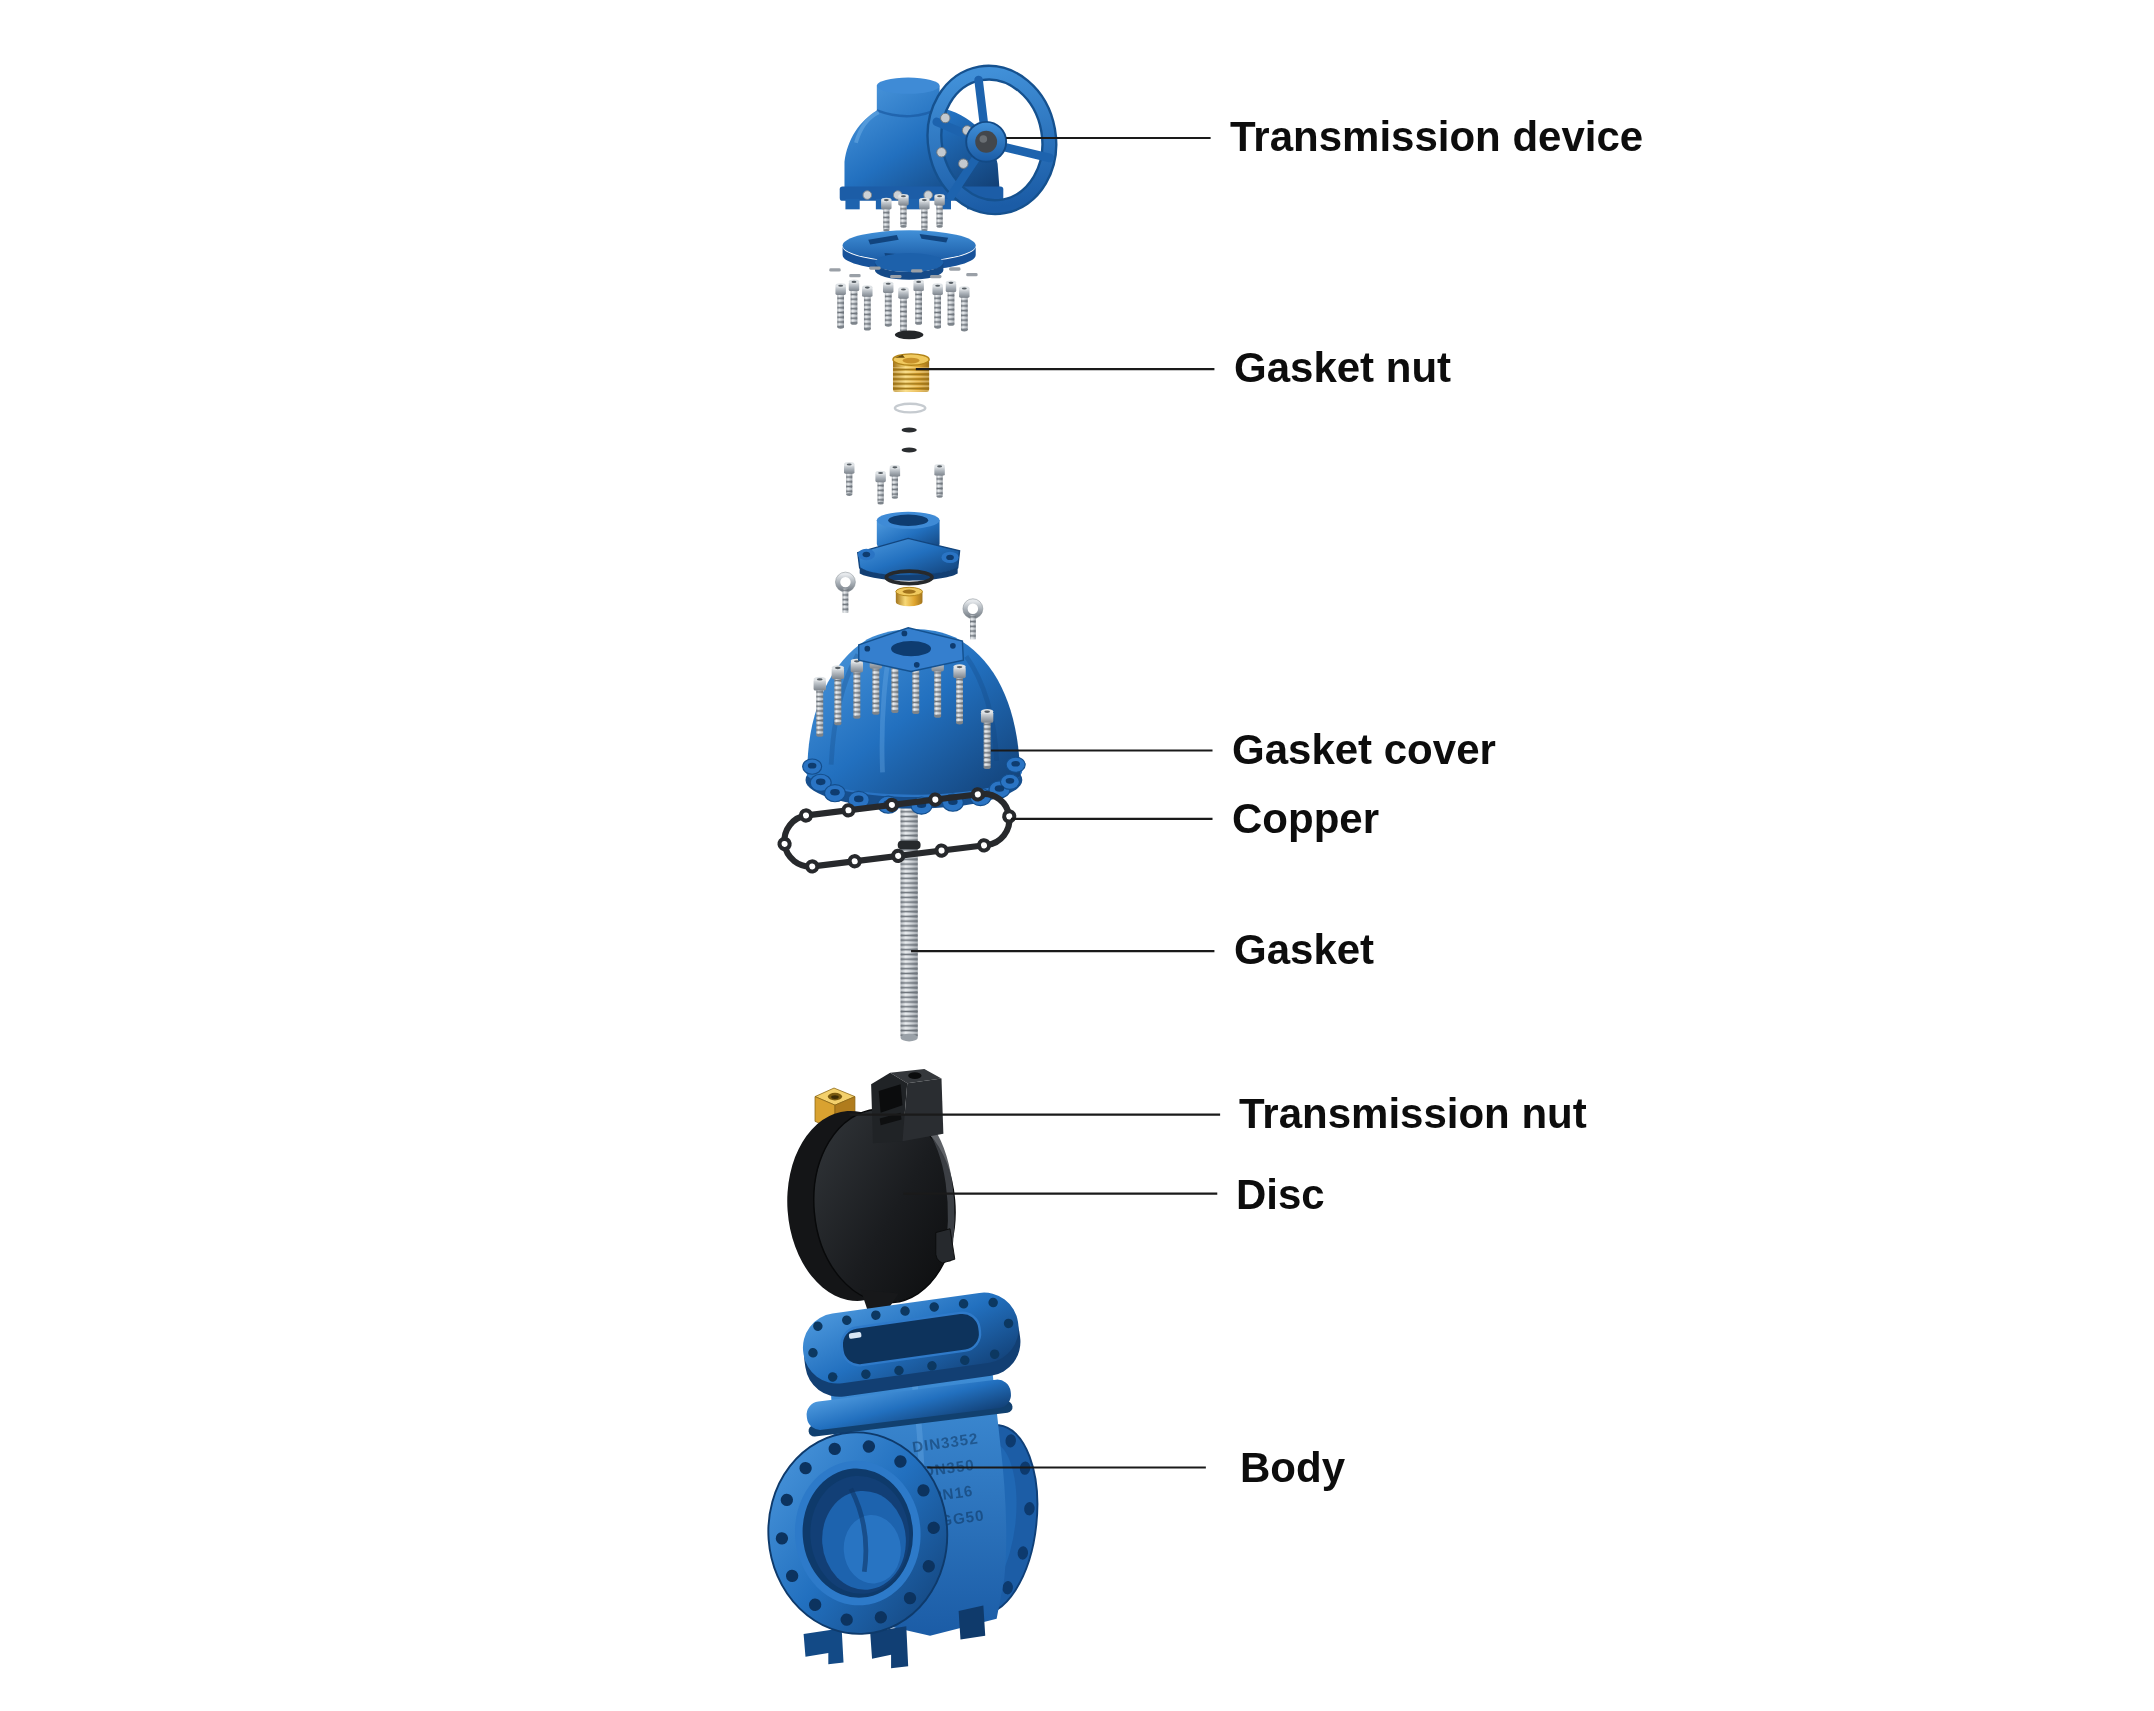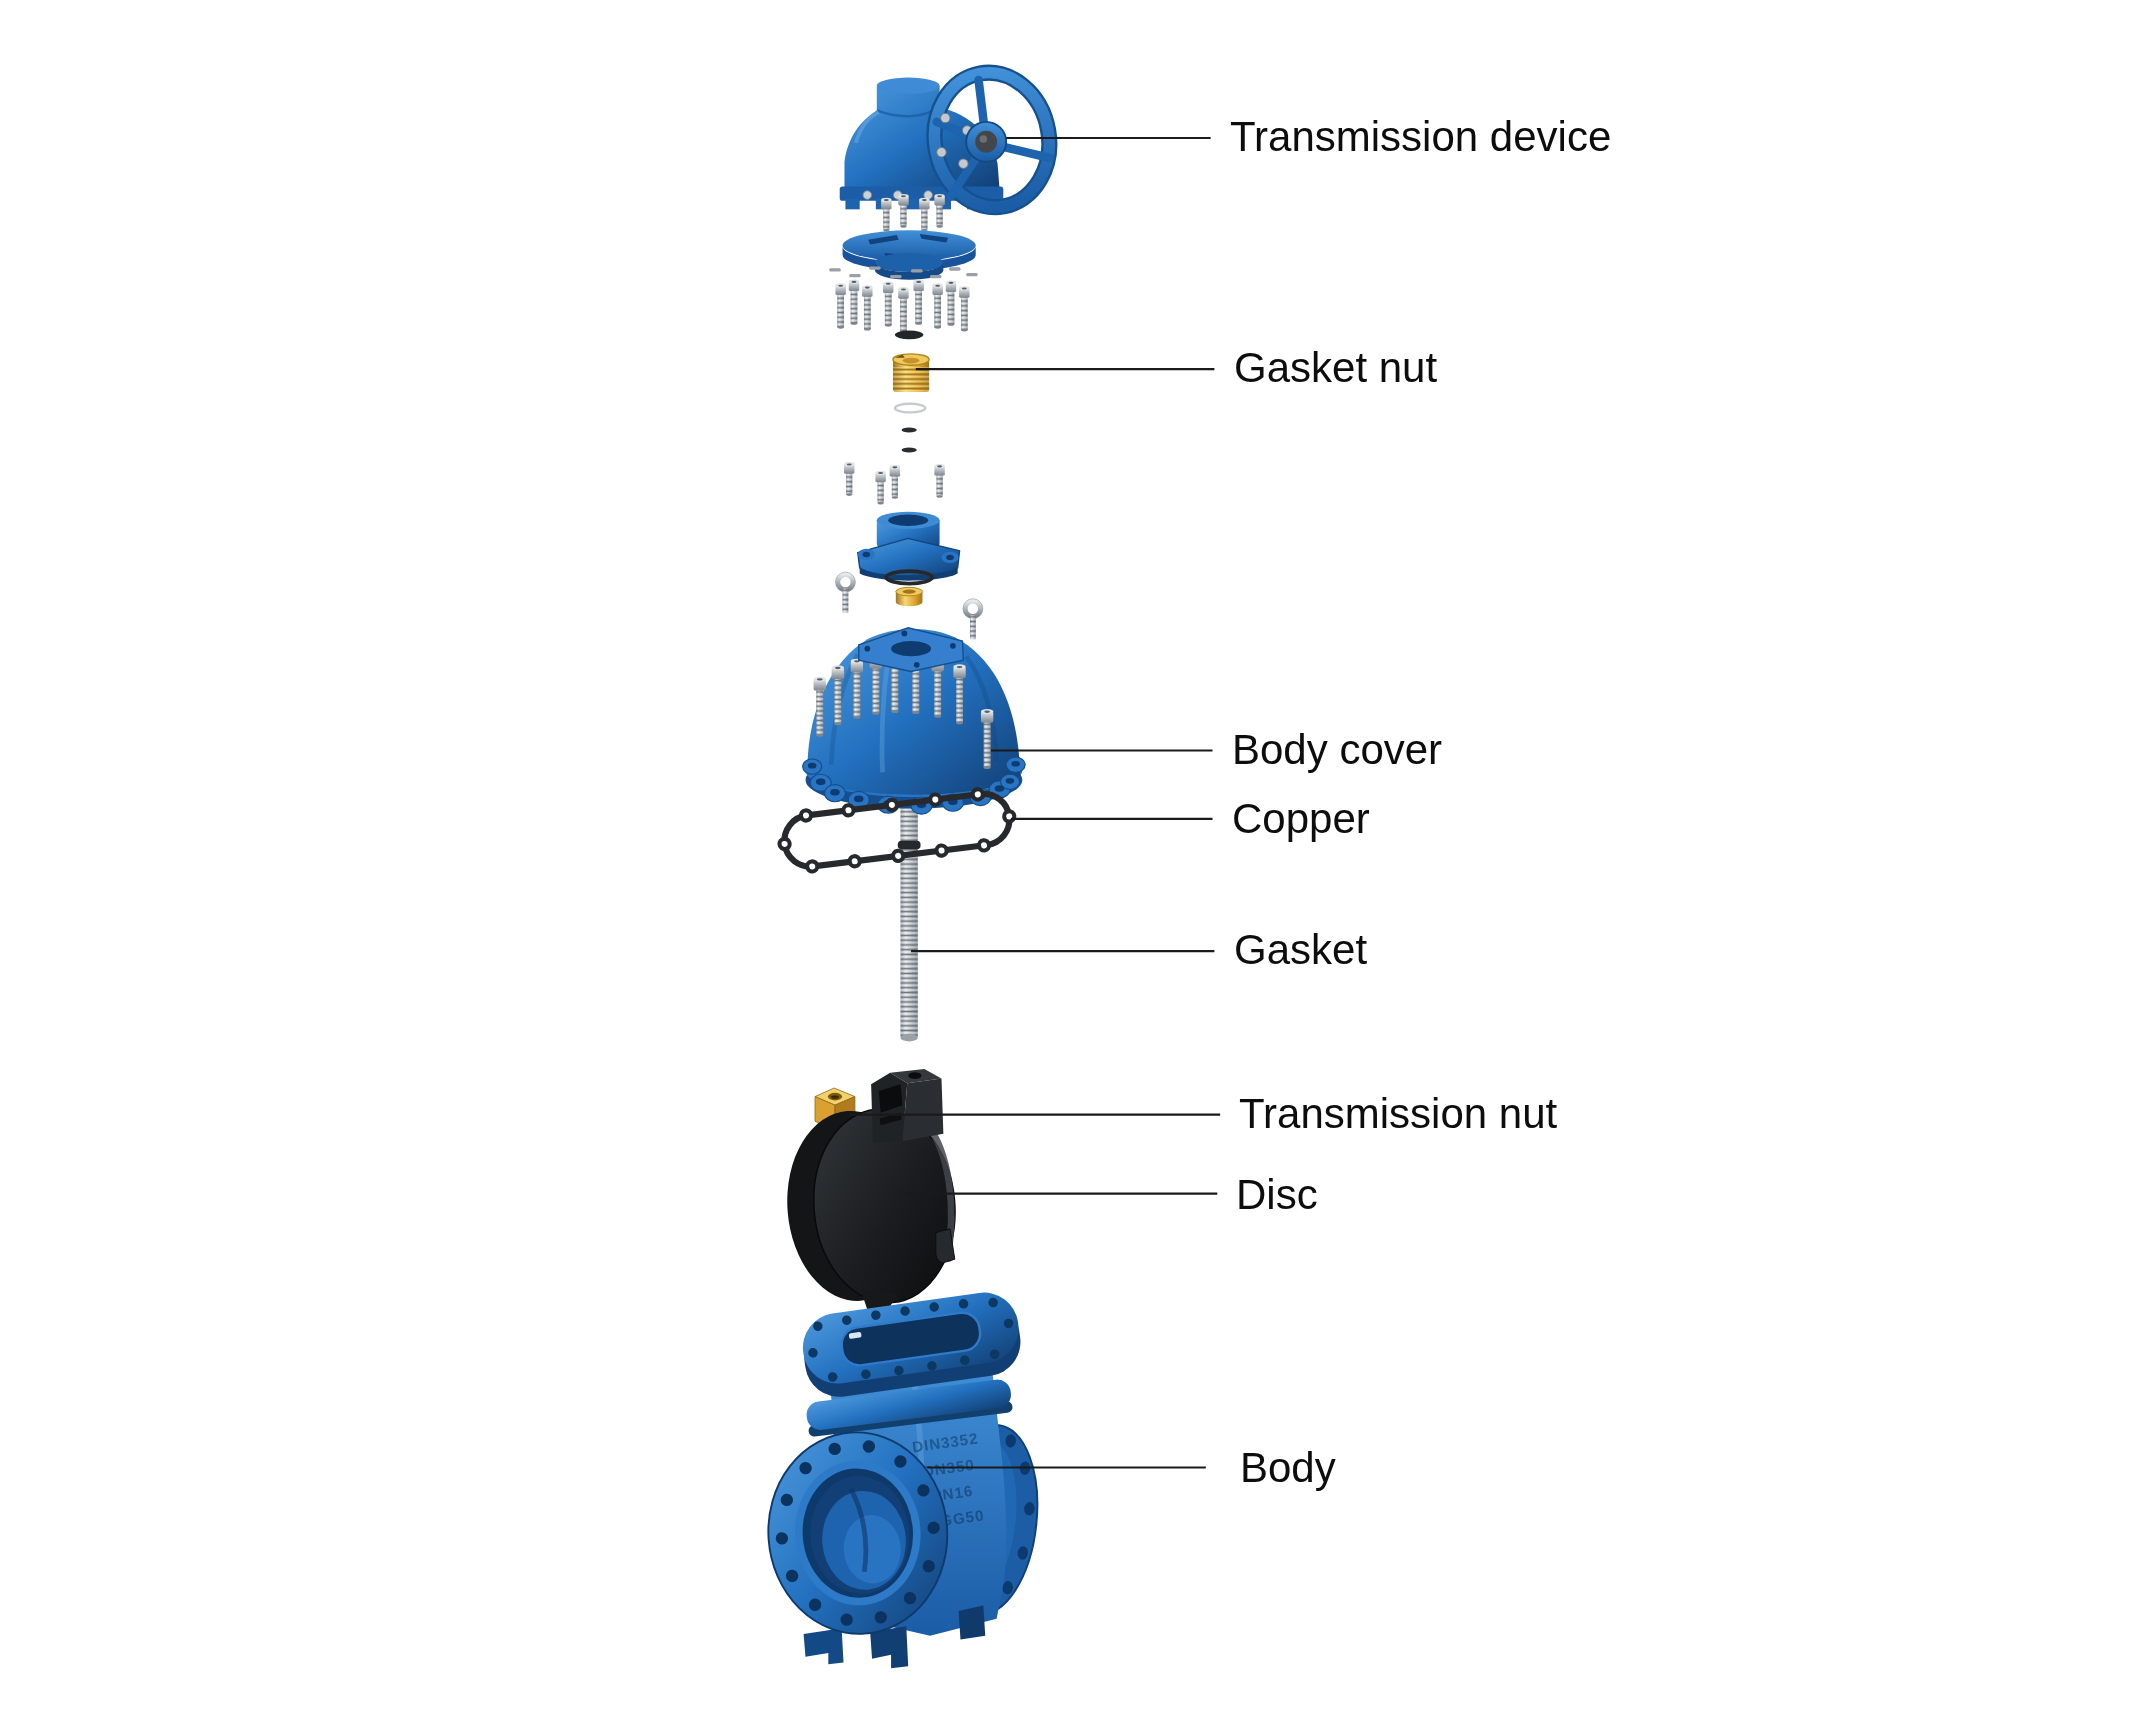--- a/index.html
+++ b/index.html
@@ -1,21 +1,21 @@
 <!DOCTYPE html>
 <html style="font-size:15px"><head>
 <meta charset="utf-8">
 <style>
   html,body{margin:0;padding:0;background:#ffffff;}
   body{width:2154px;height:1712px;position:relative;overflow:hidden;
        font-family:"Liberation Sans", sans-serif;}
   .stage{position:absolute;left:0;top:0;width:2154px;height:1712px;}
   .art{position:absolute;left:0;top:0;}
   .lbl{position:absolute;transform:translateY(-52%);
-       font-weight:normal;font-size:42px;line-height:1.1;color:#0d0d0d;
+       font-weight:bold;font-size:42px;line-height:1.1;color:#0d0d0d;
        white-space:nowrap;}
 </style>
 </head>
 <body>
 
 <div class="stage">
 
 <svg class="art" width="2154" height="1712" viewBox="0 0 2265 1800" xmlns="http://www.w3.org/2000/svg">
   <defs>
     <linearGradient id="gBlue" x1="0" y1="0" x2="1" y2="1">
@@ -414,21 +414,21 @@
     <line x1="1063" y1="861" x2="1275" y2="861"></line>
     <line x1="958" y1="1000" x2="1277" y2="1000"></line>
     <line x1="893" y1="1172" x2="1283" y2="1172"></line>
     <line x1="950" y1="1255" x2="1280" y2="1255"></line>
     <line x1="975" y1="1543" x2="1268" y2="1543"></line>
   </g>
 </svg>
 
 <div class="lbl" style="left:1230px;top:138px">Transmission device</div>
 <div class="lbl" style="left:1234px;top:369px">Gasket nut</div>
-<div class="lbl" style="left:1232px;top:751px">Body cover</div>
+<div class="lbl" style="left:1232px;top:751px">Gasket cover</div>
 <div class="lbl" style="left:1232px;top:820px">Copper</div>
 <div class="lbl" style="left:1234px;top:951px">Gasket</div>
 <div class="lbl" style="left:1239px;top:1115px">Transmission nut</div>
 <div class="lbl" style="left:1236px;top:1196px">Disc</div>
 <div class="lbl" style="left:1240px;top:1469px">Body</div>
 
 </div>
 
 
 </body></html>

